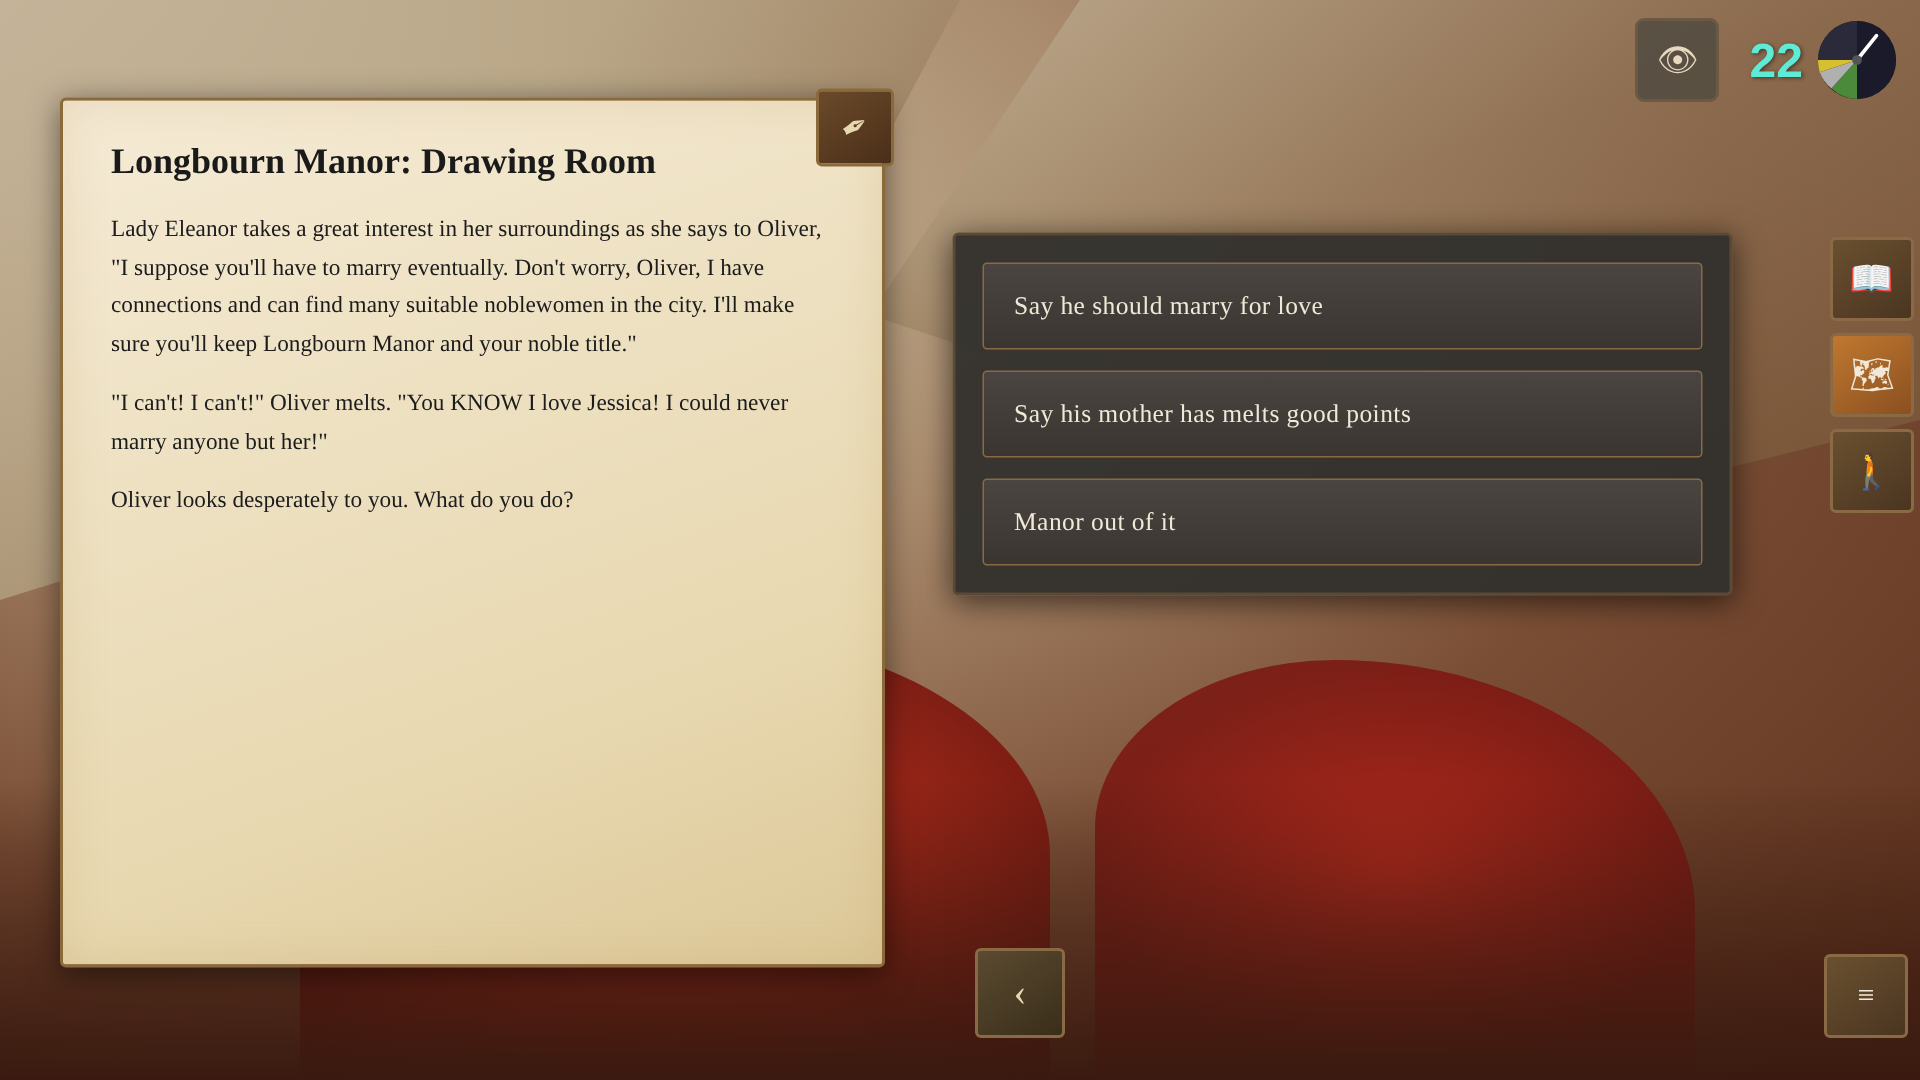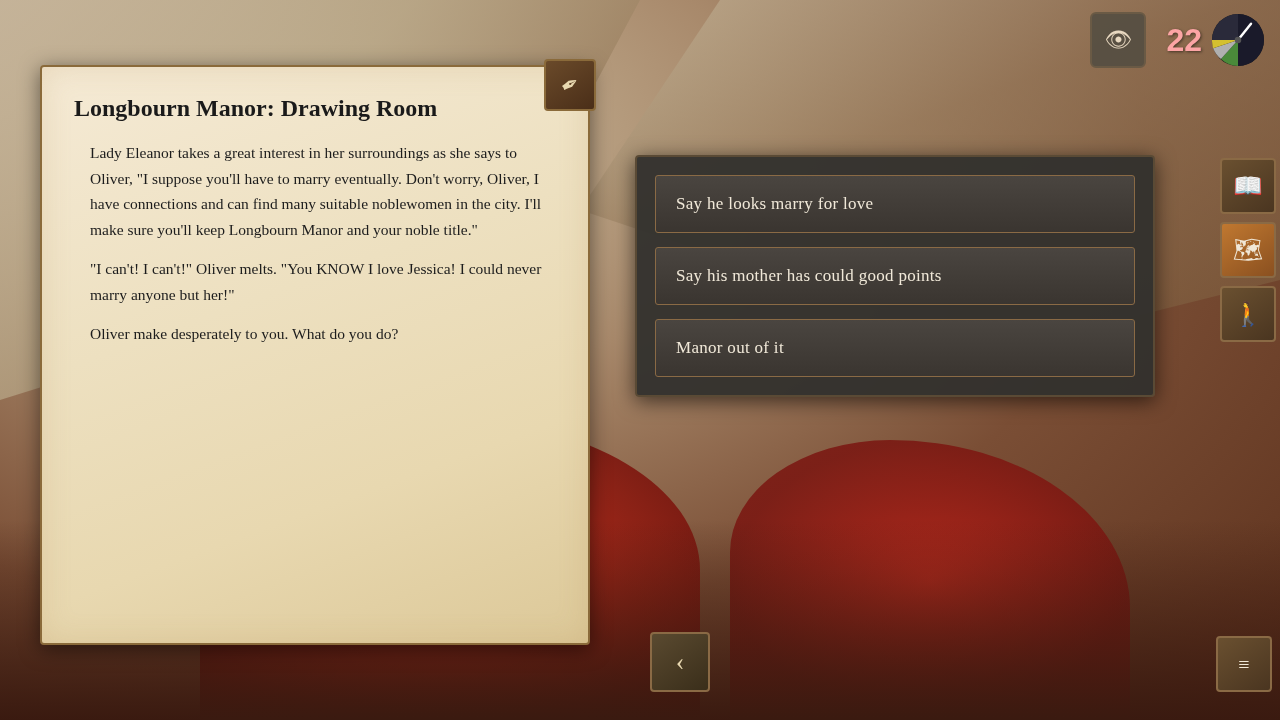--- a/index.html
+++ b/index.html
@@ -89,21 +89,20 @@
 
     .narrative-text {
       font-size: 15.5px;
       line-height: 1.65;
       color: #1c1c1c;
       font-family: Georgia, serif;
     }
 
     .narrative-text p {
       margin-bottom: 14px;
-      margin-left: 16px;
     }
 
     
     .feather-btn {
       position: absolute;
       top: -8px;
       right: -8px;
       width: 52px;
       height: 52px;
       background: linear-gradient(145deg, #6a4a2a, #4a2e18);
@@ -185,21 +184,21 @@
 
     .score-display {
       display: flex;
       align-items: center;
       gap: 10px;
     }
 
     .score-number {
       font-size: 32px;
       font-weight: bold;
-      color: #fca5a5;
+      color: #5eead4;
       font-family: Arial, sans-serif;
       text-shadow: 1px 1px 3px rgba(0,0,0,0.5);
     }
 
     
     .pie-chart {
       width: 52px;
       height: 52px;
       position: relative;
     }
@@ -320,27 +319,27 @@
 </div>
 
 <div class="left-panel">
   <div class="feather-btn">
     <span class="feather-icon">✒</span>
   </div>
   <div class="location-title">Longbourn Manor: Drawing Room</div>
   <div class="narrative-text">
     <p>Lady Eleanor takes a great interest in her surroundings as she says to Oliver, "I suppose you'll have to marry eventually. Don't worry, Oliver, I have connections and can find many suitable noblewomen in the city. I'll make sure you'll keep Longbourn Manor and your noble title."</p>
     <p>"I can't! I can't!" Oliver melts. "You KNOW I love Jessica! I could never marry anyone but her!"</p>
-    <p>Oliver make desperately to you. What do you do?</p>
+    <p>Oliver looks desperately to you. What do you do?</p>
   </div>
 </div>
 
 <div class="right-panel">
-  <button class="choice-btn">Say he looks marry for love</button>
-  <button class="choice-btn">Say his mother has could good points</button>
+  <button class="choice-btn">Say he should marry for love</button>
+  <button class="choice-btn">Say his mother has melts good points</button>
   <button class="choice-btn">Manor out of it</button>
 </div>
 
 <div class="right-sidebar">
   <div class="sidebar-icon-btn">
     <span class="sidebar-icon">📖</span>
   </div>
   <div class="sidebar-icon-btn active">
     <span class="sidebar-icon">🗺</span>
   </div>

